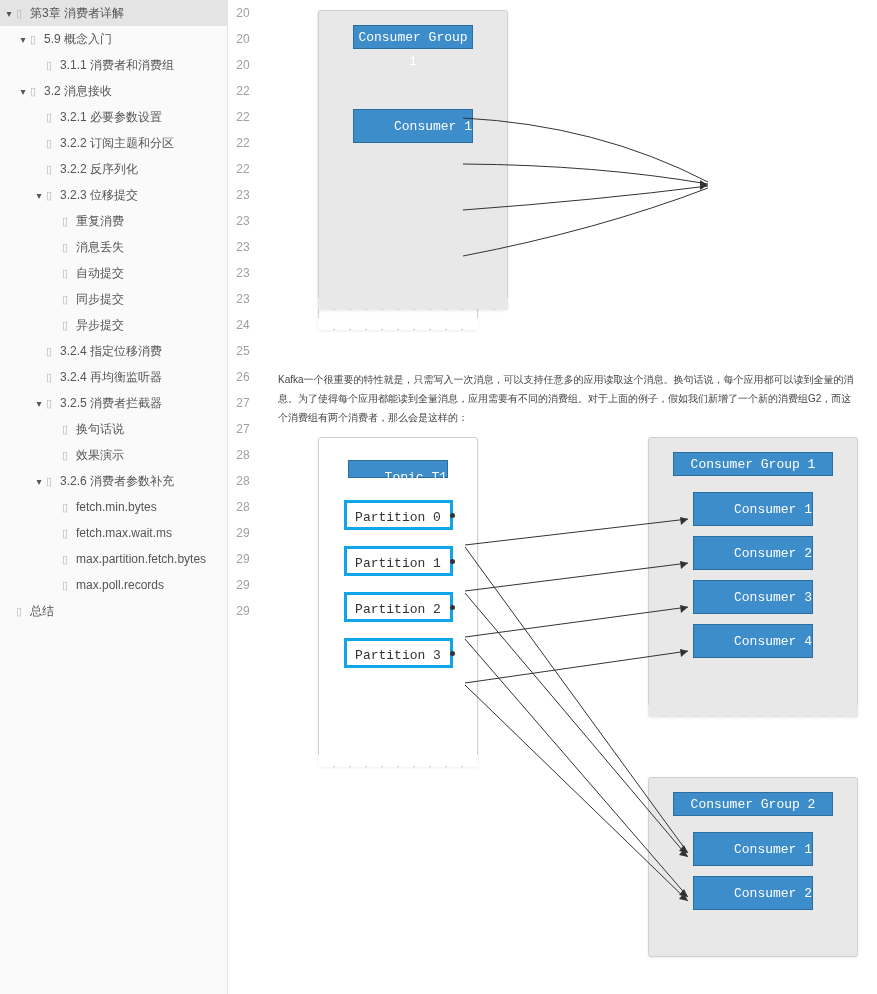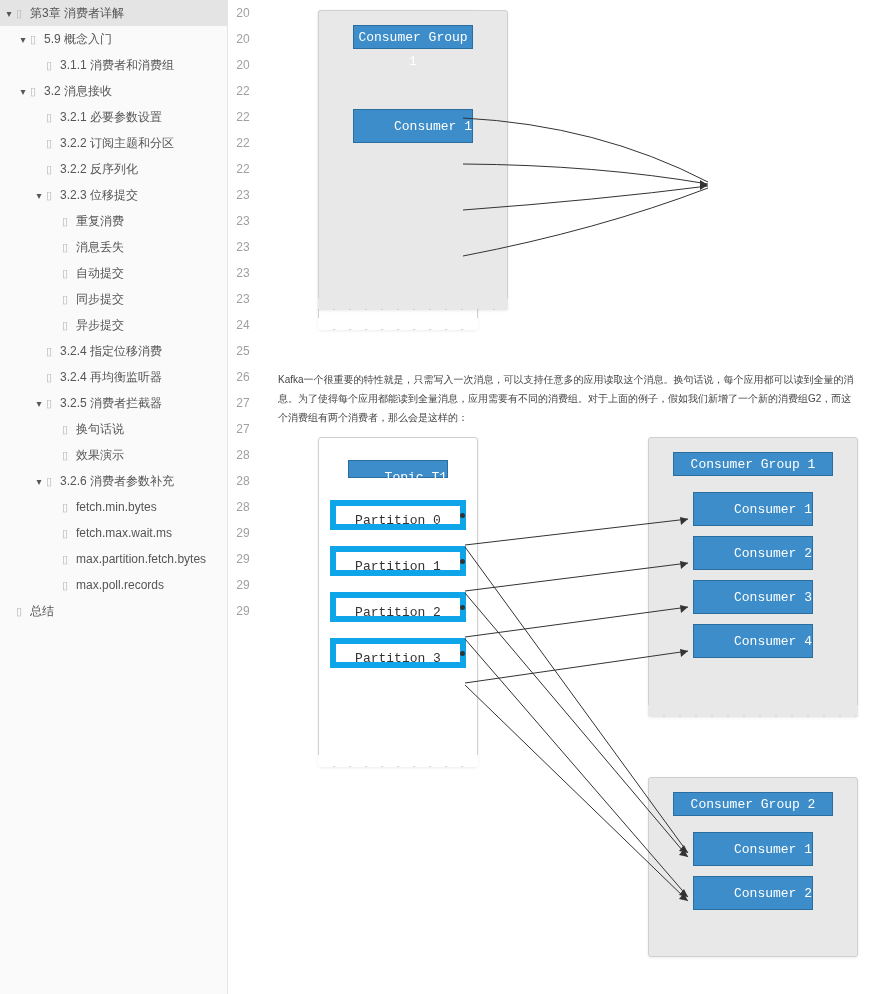--- a/index.html
+++ b/index.html
@@ -22,21 +22,21 @@
   .topic-panel, .group-panel { position: absolute; background: #fff; border: 1px solid #d0d0d0; border-radius: 3px; box-shadow: 0 1px 3px rgba(0,0,0,0.08); }
   .group-panel { background: #e8e8e8; }
   .zig { height: 12px; background: linear-gradient(-45deg, transparent 33.333%, #fff 33.333%, #fff 66.667%, transparent 66.667%),
                     linear-gradient(45deg, transparent 33.333%, #fff 33.333%, #fff 66.667%, transparent 66.667%);
          background-size: 16px 24px; position: absolute; left: -1px; right: -1px; bottom: -1px; }
   .zig.gray { background: linear-gradient(-45deg, transparent 33.333%, #e8e8e8 33.333%, #e8e8e8 66.667%, transparent 66.667%),
                     linear-gradient(45deg, transparent 33.333%, #e8e8e8 33.333%, #e8e8e8 66.667%, transparent 66.667%);
               background-size: 16px 24px; }
   .blue-box { background: #3c8dca; color: #fff; border: 1px solid #2a6ea0; text-align: right; font-family: "Courier New", monospace; }
   .topic-title { margin: 22px auto 22px auto; width: 100px; height: 18px; line-height: 34px; }
-  .partition { margin: 0 auto 16px auto; width: 136px; height: 30px; line-height: 30px; border: 6px solid #0ea5e9; text-align: center; font-family: "Courier New", monospace; background: #fff; position: relative; }
+  .partition { margin: 0 auto 16px auto; width: 109px; height: 30px; line-height: 30px; border: 3px solid #0ea5e9; text-align: center; font-family: "Courier New", monospace; background: #fff; position: relative; }
   .consumer { margin: 10px auto; width: 120px; height: 34px; line-height: 34px; }
   .group-title { margin: 14px auto 16px auto; height: 24px; line-height: 24px; font-family: "Courier New", monospace; text-align: center; }
   .group-title.boxed { border: 1px solid #2a6ea0; width: 160px; }
   svg.lines { position: absolute; top: 0; left: 0; pointer-events: none; }
   .paragraph { font-size: 10px; color: #444; line-height: 1.9; margin: 10px 0 10px 0; }
   .dot { display:inline-block; width:5px; height:5px; background:#333; border-radius:50%; position:absolute; top:50%; margin-top:-2.5px; right:-5px;}
 </style>
 </head>
 <body>
 

